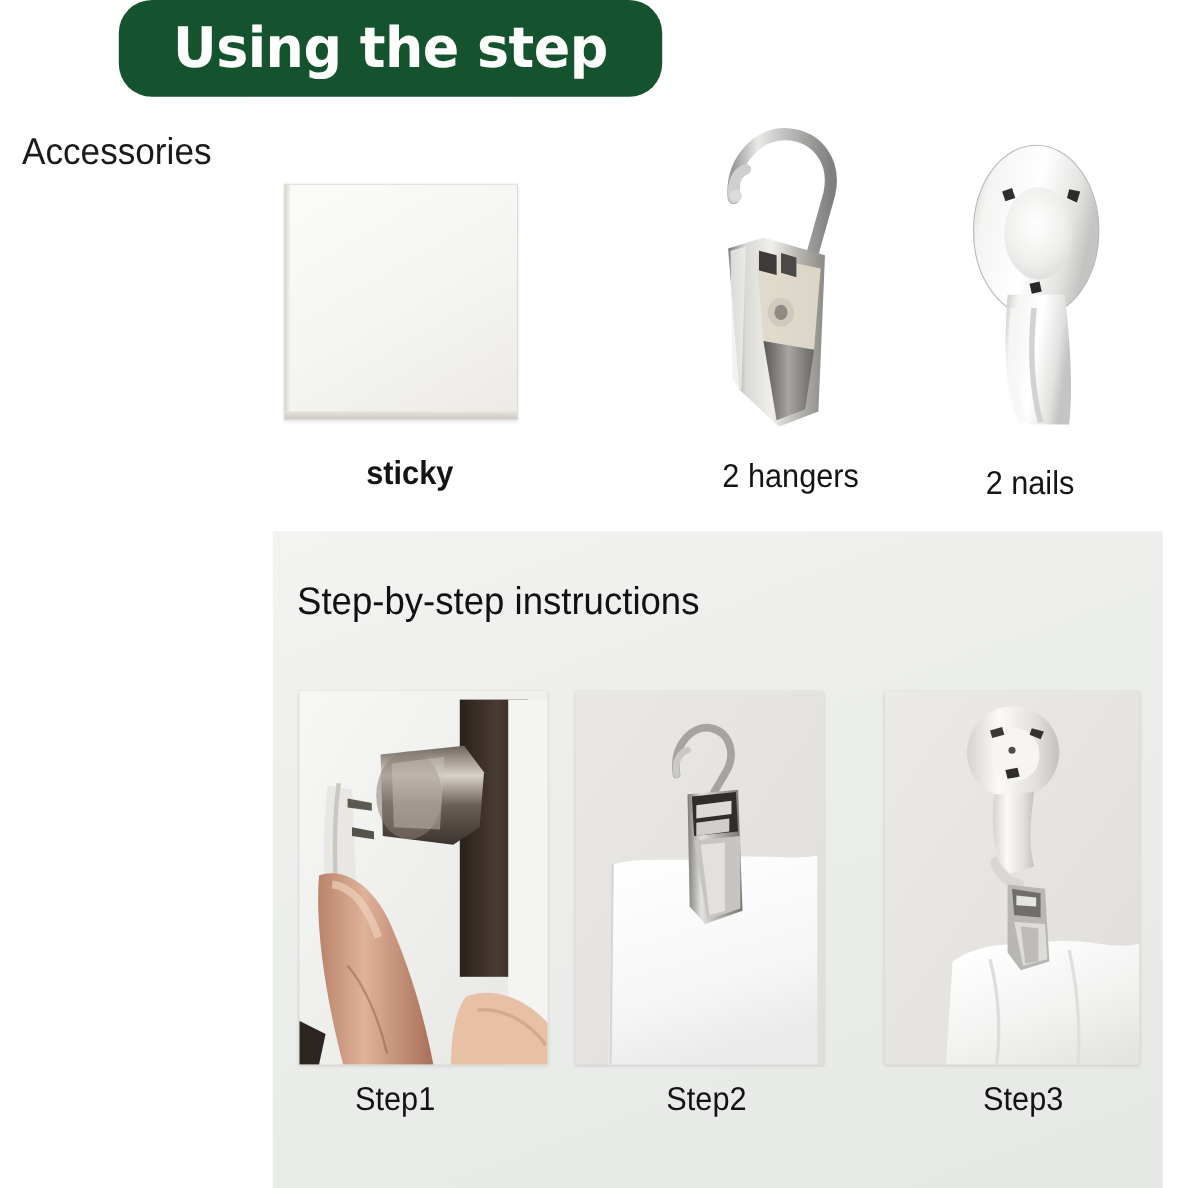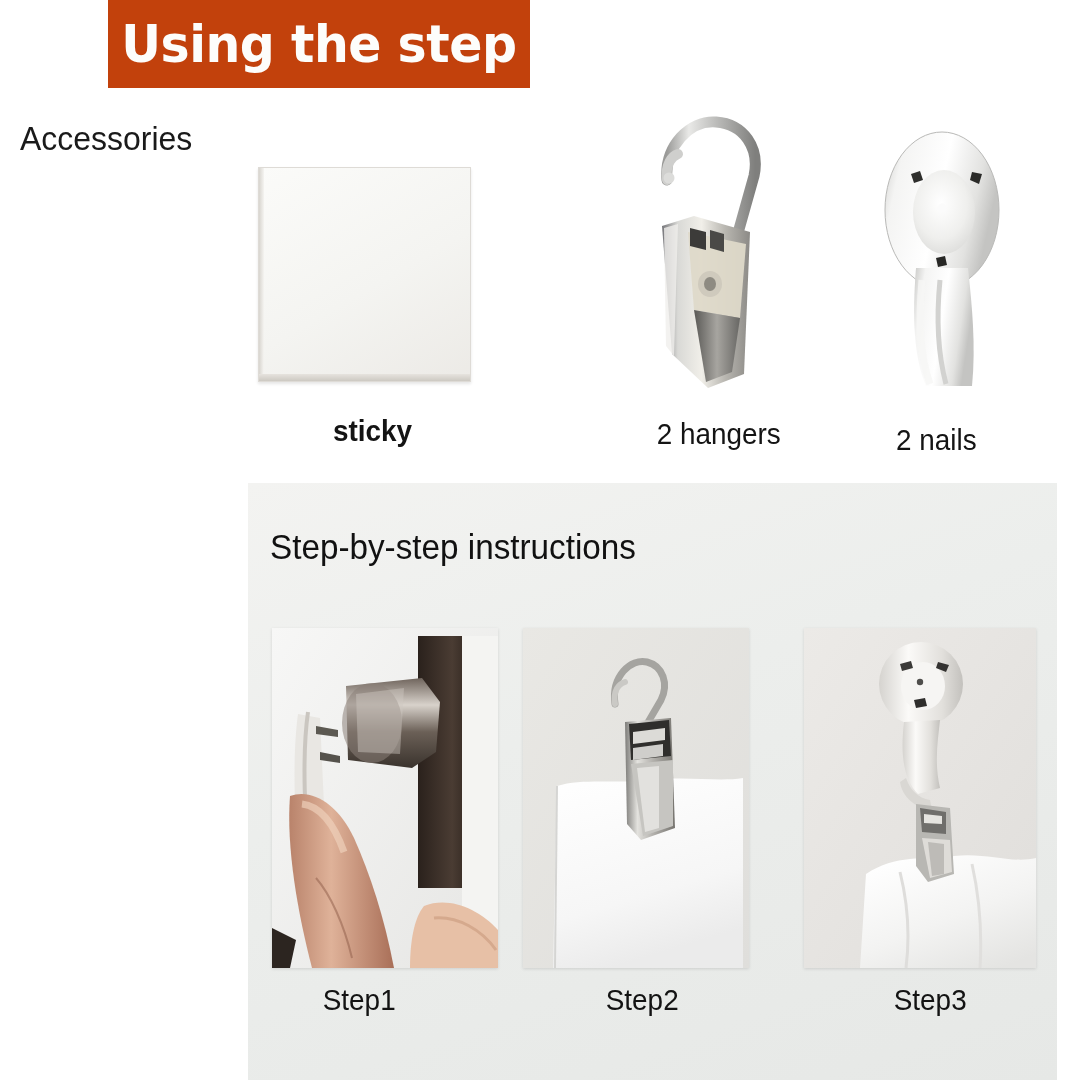--- a/index.html
+++ b/index.html
@@ -6,23 +6,23 @@
   html,body { width:1080px; height:1080px; }
   body {
     background:#ffffff;
     font-family:"Liberation Sans", sans-serif;
     position:relative;
     overflow:hidden;
   }
 
   
   #title-banner{
-    position:absolute; left:108px; top:0; width:422px; height:88px;
-    background:#c2410c;
-    display:flex; align-items:center; justify-content:center;
+    position:absolute; left:108px; top:0; width:494px; height:88px;
+    background:#14532d;
+    display:flex; align-items:center; justify-content:center;border-radius:30px;
   }
   #title-text{
     color:#fdfdfb;
     font-size:51px;
     font-weight:700;
     letter-spacing:-0.5px;
     font-family:"DejaVu Sans", sans-serif;
     line-height:1;
     transform:scaleX(0.96);
   }

